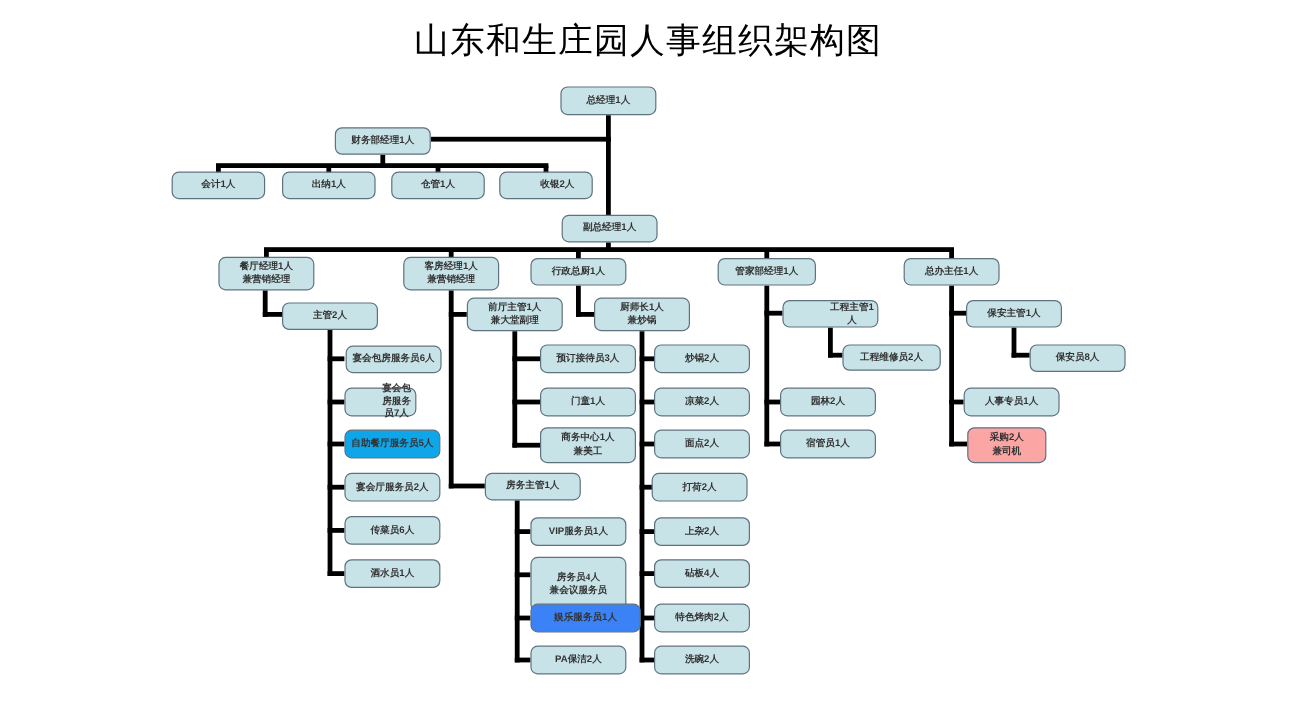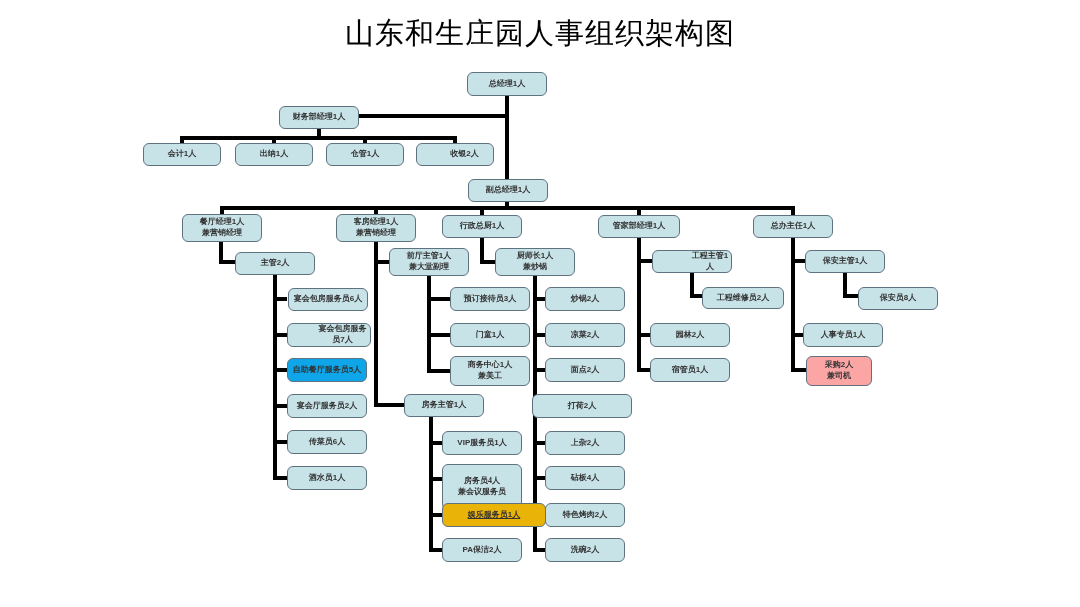--- a/index.html
+++ b/index.html
@@ -36,43 +36,43 @@
       <div class="node" style="left: 468px; top: 179px; width: 80px; height: 23px; background: rgb(200, 227, 232); border-color: rgb(95, 114, 128); color: rgb(51, 51, 51);">副总经理1人</div>
       <div class="node" style="left: 182px; top: 214px; width: 80px; height: 28px; background: rgb(200, 227, 232); border-color: rgb(95, 114, 128); color: rgb(51, 51, 51);">餐厅经理1人
 兼营销经理</div>
       <div class="node" style="left: 336px; top: 214px; width: 80px; height: 28px; background: rgb(200, 227, 232); border-color: rgb(95, 114, 128); color: rgb(51, 51, 51);">客房经理1人
 兼营销经理</div>
       <div class="node" style="left: 442px; top: 215px; width: 80px; height: 23px; background: rgb(200, 227, 232); border-color: rgb(95, 114, 128); color: rgb(51, 51, 51);">行政总厨1人</div>
       <div class="node" style="left: 598px; top: 215px; width: 82px; height: 23px; background: rgb(200, 227, 232); border-color: rgb(95, 114, 128); color: rgb(51, 51, 51);">管家部经理1人</div>
       <div class="node" style="left: 753px; top: 215px; width: 80px; height: 23px; background: rgb(200, 227, 232); border-color: rgb(95, 114, 128); color: rgb(51, 51, 51);">总办主任1人</div>
       <div class="node" style="left: 235px; top: 252px; width: 80px; height: 23px; background: rgb(200, 227, 232); border-color: rgb(95, 114, 128); color: rgb(51, 51, 51);">主管2人</div>
       <div class="node" style="left: 288px; top: 288px; width: 80px; height: 23px; background: rgb(200, 227, 232); border-color: rgb(95, 114, 128); color: rgb(51, 51, 51);">宴会包房服务员6人</div>
-      <div class="node" style="left: 287px; top: 323px; width: 84px; height: 24px; background: rgb(200, 227, 232); border-color: rgb(95, 114, 128); color: rgb(51, 51, 51); padding-left: 27px;">宴会包房服务员7人</div>
+      <div class="node" style="left: 287px; top: 323px; width: 60px; height: 24px; background: rgb(200, 227, 232); border-color: rgb(95, 114, 128); color: rgb(51, 51, 51); padding-left: 27px;">宴会包房服务员7人</div>
       <div class="node" style="left: 287px; top: 358px; width: 80px; height: 24px; background: #0ea5e9; border-color: rgb(95, 114, 128); color: rgb(51, 51, 51);">自助餐厅服务员5人</div>
       <div class="node" style="left: 287px; top: 394px; width: 80px; height: 24px; background: rgb(200, 227, 232); border-color: rgb(95, 114, 128); color: rgb(51, 51, 51);">宴会厅服务员2人</div>
       <div class="node" style="left: 287px; top: 430px; width: 80px; height: 24px; background: rgb(200, 227, 232); border-color: rgb(95, 114, 128); color: rgb(51, 51, 51);">传菜员6人</div>
       <div class="node" style="left: 287px; top: 466px; width: 80px; height: 24px; background: rgb(200, 227, 232); border-color: rgb(95, 114, 128); color: rgb(51, 51, 51);">酒水员1人</div>
       <div class="node" style="left: 389px; top: 248px; width: 80px; height: 28px; background: rgb(200, 227, 232); border-color: rgb(95, 114, 128); color: rgb(51, 51, 51);">前厅主管1人
 兼大堂副理</div>
       <div class="node" style="left: 450px; top: 287px; width: 80px; height: 24px; background: rgb(200, 227, 232); border-color: rgb(95, 114, 128); color: rgb(51, 51, 51);">预订接待员3人</div>
       <div class="node" style="left: 450px; top: 323px; width: 80px; height: 24px; background: rgb(200, 227, 232); border-color: rgb(95, 114, 128); color: rgb(51, 51, 51);">门童1人</div>
       <div class="node" style="left: 450px; top: 356px; width: 80px; height: 30px; background: rgb(200, 227, 232); border-color: rgb(95, 114, 128); color: rgb(51, 51, 51);">商务中心1人
 兼美工</div>
       <div class="node" style="left: 404px; top: 394px; width: 80px; height: 23px; background: rgb(200, 227, 232); border-color: rgb(95, 114, 128); color: rgb(51, 51, 51);">房务主管1人</div>
       <div class="node" style="left: 442px; top: 431px; width: 80px; height: 24px; background: rgb(200, 227, 232); border-color: rgb(95, 114, 128); color: rgb(51, 51, 51);">VIP服务员1人</div>
       <div class="node" style="left: 442px; top: 464px; width: 80px; height: 46px; background: rgb(200, 227, 232); border-color: rgb(95, 114, 128); color: rgb(51, 51, 51); font-family: Liberation Serif, serif;">房务员4人
 兼会议服务员</div>
-      <div class="node" style="left: 442px; top: 503px; width: 104px; height: 24px; background: #eab308; border-color: rgb(95, 114, 128); color: rgb(51, 51, 51); text-decoration: underline;">娱乐服务员1人</div>
+      <div class="node" style="left: 442px; top: 503px; width: 92px; height: 24px; background: #3b82f6; border-color: rgb(95, 114, 128); color: rgb(51, 51, 51);">娱乐服务员1人</div>
       <div class="node" style="left: 442px; top: 538px; width: 80px; height: 24px; background: rgb(200, 227, 232); border-color: rgb(95, 114, 128); color: rgb(51, 51, 51);">PA保洁2人</div>
       <div class="node" style="left: 495px; top: 248px; width: 80px; height: 28px; background: rgb(200, 227, 232); border-color: rgb(95, 114, 128); color: rgb(51, 51, 51);">厨师长1人
 兼炒锅</div>
       <div class="node" style="left: 545px; top: 287px; width: 80px; height: 24px; background: rgb(200, 227, 232); border-color: rgb(95, 114, 128); color: rgb(51, 51, 51);">炒锅2人</div>
       <div class="node" style="left: 545px; top: 323px; width: 80px; height: 24px; background: rgb(200, 227, 232); border-color: rgb(95, 114, 128); color: rgb(51, 51, 51);">凉菜2人</div>
       <div class="node" style="left: 545px; top: 358px; width: 80px; height: 24px; background: rgb(200, 227, 232); border-color: rgb(95, 114, 128); color: rgb(51, 51, 51);">面点2人</div>
-      <div class="node" style="left: 532px; top: 394px; width: 100px; height: 24px; background: rgb(200, 227, 232); border-color: rgb(95, 114, 128); color: rgb(51, 51, 51);">打荷2人</div>
+      <div class="node" style="left: 543px; top: 394px; width: 80px; height: 24px; background: rgb(200, 227, 232); border-color: rgb(95, 114, 128); color: rgb(51, 51, 51);">打荷2人</div>
       <div class="node" style="left: 545px; top: 431px; width: 80px; height: 24px; background: rgb(200, 227, 232); border-color: rgb(95, 114, 128); color: rgb(51, 51, 51);">上杂2人</div>
       <div class="node" style="left: 545px; top: 466px; width: 80px; height: 24px; background: rgb(200, 227, 232); border-color: rgb(95, 114, 128); color: rgb(51, 51, 51);">砧板4人</div>
       <div class="node" style="left: 545px; top: 503px; width: 80px; height: 24px; background: rgb(200, 227, 232); border-color: rgb(95, 114, 128); color: rgb(51, 51, 51);">特色烤肉2人</div>
       <div class="node" style="left: 545px; top: 538px; width: 80px; height: 24px; background: rgb(200, 227, 232); border-color: rgb(95, 114, 128); color: rgb(51, 51, 51);">洗碗2人</div>
       <div class="node" style="left: 652px; top: 250px; width: 80px; height: 23px; background: rgb(200, 227, 232); border-color: rgb(95, 114, 128); color: rgb(51, 51, 51); padding-left: 36px;">工程主管1人</div>
       <div class="node" style="left: 702px; top: 287px; width: 82px; height: 22px; background: rgb(200, 227, 232); border-color: rgb(95, 114, 128); color: rgb(51, 51, 51);">工程维修员2人</div>
       <div class="node" style="left: 650px; top: 323px; width: 80px; height: 24px; background: rgb(200, 227, 232); border-color: rgb(95, 114, 128); color: rgb(51, 51, 51);">园林2人</div>
       <div class="node" style="left: 650px; top: 358px; width: 80px; height: 24px; background: rgb(200, 227, 232); border-color: rgb(95, 114, 128); color: rgb(51, 51, 51);">宿管员1人</div>
       <div class="node" style="left: 805px; top: 250px; width: 80px; height: 23px; background: rgb(200, 227, 232); border-color: rgb(95, 114, 128); color: rgb(51, 51, 51);">保安主管1人</div>
       <div class="node" style="left: 858px; top: 287px; width: 80px; height: 23px; background: rgb(200, 227, 232); border-color: rgb(95, 114, 128); color: rgb(51, 51, 51);">保安员8人</div>

